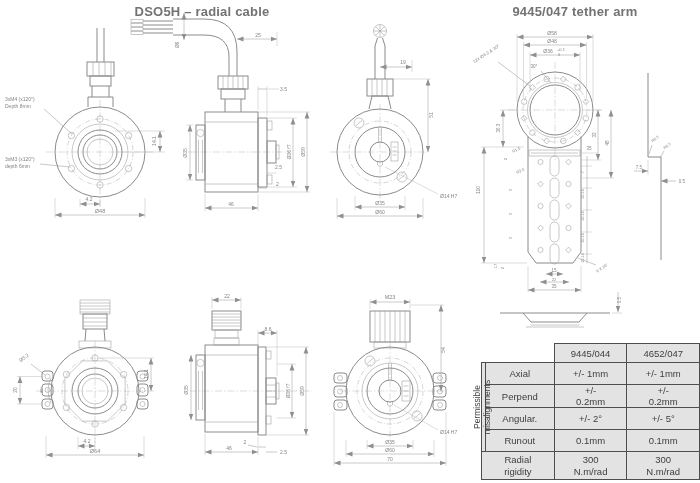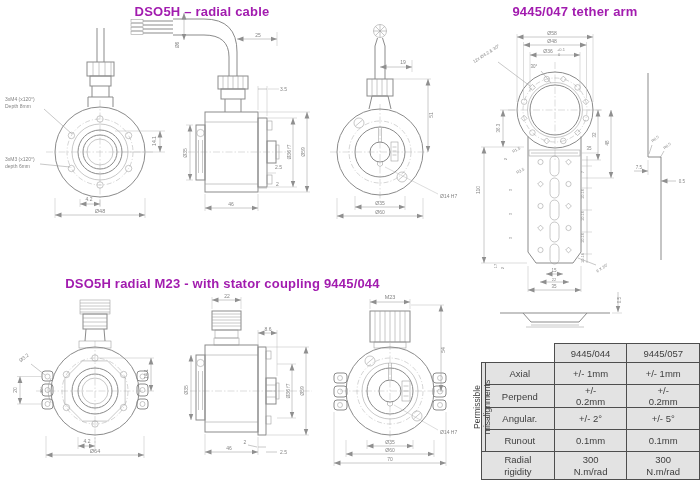--- a/index.html
+++ b/index.html
@@ -1,19 +1,19 @@
 <!DOCTYPE html>
 <html><head>
 <meta charset="utf-8">
 <style>
   html,body { margin:0; padding:0; background:#fff; }
   #canvas { position:relative; width:700px; height:483px; background:#fff; overflow:hidden;
             font-family:"Liberation Sans",sans-serif; }
   .title { position:absolute; text-align:center; font-weight:bold; font-size:13px;
-           color:#a21caf; letter-spacing:0.2px; font-family:"Liberation Sans",sans-serif; }
+           color:#737373; letter-spacing:0.2px; font-family:"Liberation Sans",sans-serif; }
   svg#draw { position:absolute; left:0; top:0; }
   
   .ol { fill:none; stroke:#8b8b8b; stroke-width:1; }
   .th { fill:none; stroke:#9a9a9a; stroke-width:0.55; }
   .cl { fill:none; stroke:#b8b8b8; stroke-width:0.5; stroke-dasharray:7 2 1.5 2; }
   .bc { fill:none; stroke:#ababab; stroke-width:0.5; stroke-dasharray:5 2 1 2; }
   .dm { fill:none; stroke:#9d9d9d; stroke-width:0.55; }
   .ex { fill:none; stroke:#b3b3b3; stroke-width:0.45; }
   svg text { font-family:"Liberation Sans",sans-serif; fill:#858585; text-anchor:middle; } .t55{font-size:5.5px;} .t5{font-size:5px;} .t45{font-size:4.5px;} .t4{font-size:4px;}
   .ts{text-anchor:start;}
@@ -29,21 +29,20 @@
              font-size:8.5px; line-height:1.15; text-align:center; white-space:nowrap; color:#3e3e3e; }
   #spec-table tr.ftr td { height:27px; line-height:1.2; }
 </style>
 </head>
 <body>
 
 <div id="canvas">
 
   <div class="title" style="left:92px; top:4px; width:220px;">DSO5H – radial cable</div>
   <div class="title" style="left:475px; top:4px; width:200px;">9445/047 tether arm</div>
-  <div class="title" style="left:50px; top:276px; width:345px;">DSO5H radial M23 - with stator coupling 9445/044</div>
 
   <svg id="draw" width="700" height="483" viewBox="0 0 700 483">
     <defs>
       <marker id="ah" markerWidth="7" markerHeight="6" refX="6.5" refY="3" orient="auto-start-reverse" markerUnits="userSpaceOnUse">
         <path d="M0,0.6 L6.5,3 L0,5.4 Z" fill="#8f8f8f"></path>
       </marker>
     </defs>
 
     <g>
       <line class="cl" x1="100" y1="100" x2="100" y2="206"></line>
@@ -505,21 +504,21 @@
     <colgroup>
       <col style="width:26px">
         <col style="width:62px">
         <col style="width:64px">
         <col style="width:64px">
     </colgroup>
     <tbody>
         <tr class="hdr">
       <td class="empty" colspan="2"></td>
       <td>9445/044</td>
-      <td>9445/057</td>
+      <td>4652/047</td>
     </tr>
     <tr>
       <td class="rot" rowspan="4">
         <div class="rotwrap">
           <div>Permissible</div>
           <div>misalignments</div>
         </div>
       </td>
       <td>Axial</td>
       <td>+/- 1mm</td>

